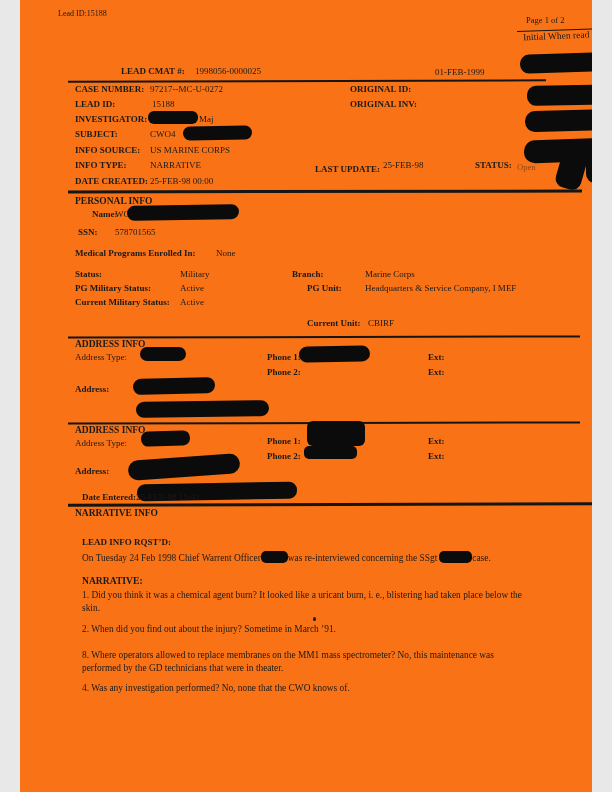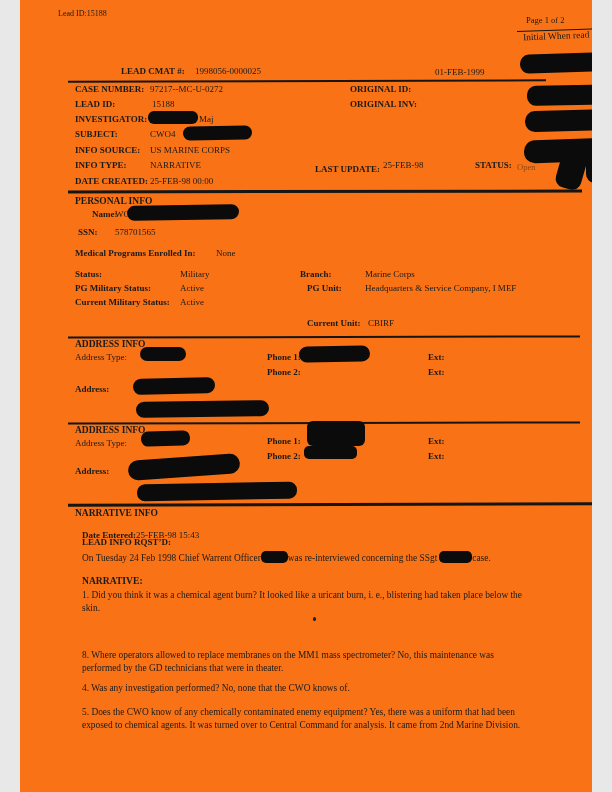--- a/index.html
+++ b/index.html
@@ -76,21 +76,21 @@
   <div class="redact" style="left:107px;top:205px;width:112px;height:15px;border-radius:8px;transform:rotate(-1deg);"></div>
 
   <div class="abs b f9" style="left:58px;top:227px;">SSN:</div>
   <div class="abs f9" style="left:95px;top:227px;">578701565</div>
 
   <div class="abs b f9" style="left:55px;top:248px;text-align:right;">Medical  Programs Enrolled In:</div>
   <div class="abs f9" style="left:196px;top:248px;">None</div>
 
   <div class="abs b f9" style="left:55px;top:269px;">Status:</div>
   <div class="abs f9" style="left:160px;top:269px;">Military</div>
-  <div class="abs b f9" style="left:280px;top:269px;">Branch:</div>
+  <div class="abs b f9" style="left:272px;top:269px;">Branch:</div>
   <div class="abs f9" style="left:345px;top:269px;">Marine Corps</div>
 
   <div class="abs b f9" style="left:55px;top:283px;">PG Military Status:</div>
   <div class="abs f9" style="left:160px;top:283px;">Active</div>
   <div class="abs b f9" style="left:287px;top:283px;">PG Unit:</div>
   <div class="abs f9" style="left:345px;top:283px;">Headquarters &amp; Service Company, I MEF</div>
 
   <div class="abs b f9" style="left:55px;top:297px;">Current Military Status:</div>
   <div class="abs f9" style="left:160px;top:297px;">Active</div>
 
@@ -122,36 +122,36 @@
   <div class="abs b f9" style="left:247px;top:451px;">Phone 2:</div>
   <div class="redact" style="left:284px;top:446px;width:53px;height:13px;border-radius:5px;"></div>
   <div class="abs b f9" style="left:408px;top:451px;">Ext:</div>
   <div class="abs b f9" style="left:55px;top:466px;">Address:</div>
   <div class="redact" style="left:108px;top:457px;width:112px;height:20px;border-radius:10px;transform:rotate(-4deg);"></div>
   <div class="redact" style="left:117px;top:483px;width:160px;height:17px;border-radius:8px;transform:rotate(-1deg);"></div>
 
   <div class="rule" style="left:48px;top:503px;width:530px;height:3px;transform:rotate(-0.15deg);"></div>
 
   <div class="abs b f10" style="left:55px;top:508px;">NARRATIVE INFO</div>
-  <div class="abs f9" style="left:62px;top:530px;">
+  <div class="abs f9" style="left:62px;top:492px;">
     <span class="b">Date Entered:</span><span>25-FEB-98 15:43</span>
   </div>
   <div class="abs b f9" style="left:62px;top:537px;">LEAD INFO RQST’D:</div>
 
   <div class="abs" style="left:62px;top:551px;font-size:9.4px;">
     <span>On Tuesday 24 Feb 1998 Chief Warrent Officer</span><span class="redact-inline" style="width:27px;height:12px;"></span><span>was re-interviewed concerning the SSgt</span><span class="redact-inline" style="width:33px;height:12px;margin-left:2px;"></span><span>case.</span>
   </div>
 
   <div class="abs b" style="left:62px;top:575px;font-size:9.6px;">NARRATIVE:</div>
 
   <div class="para" style="left:62px;top:589px;">1.  Did you think it was a chemical agent burn?  It looked like a uricant burn, i. e., blistering had taken place below the skin.</div>
   <div class="abs" style="left:293px;top:617px;width:3px;height:4px;background:#222;border-radius:2px;"></div>
+  <div class="para" style="left:62px;top:623px;">2.  When did you find out about the injury?  Sometime in March ’91.</div>
   <div class="para" style="left:62px;top:649px;">8.  Where operators allowed to replace membranes on the MM1 mass spectrometer?  No, this maintenance was performed by the GD technicians that were in theater.</div>
   <div class="para" style="left:62px;top:682px;">4.  Was any investigation performed?  No, none that the CWO knows of.</div>
-  <div class="para" style="left:62px;top:706px;">5.  Does the CWO know of any chemically contaminated enemy equipment?  Yes, there was a uniform that had been exposed to chemical agents.  It was turned over to Central Command for analysis.  It came from 2nd Marine Division.</div>
 
   <svg class="abs" style="left:492px;top:45px;" width="120" height="150" viewBox="0 0 120 150">
     <g fill="#0b0b0b">
       <rect x="90" y="2" width="30" height="140" rx="9"></rect>
       <rect x="8" y="8" width="110" height="19" rx="9" transform="rotate(-2 63 17)"></rect>
       <rect x="15" y="40" width="103" height="20" rx="9" transform="rotate(-1 66 50)"></rect>
       <rect x="13" y="65" width="105" height="21" rx="10" transform="rotate(-1.5 65 75)"></rect>
       <rect x="12" y="94" width="98" height="23" rx="11" transform="rotate(-2 61 105)"></rect>
       <rect x="74" y="98" width="46" height="40" rx="9"></rect>
       <rect x="46" y="108" width="26" height="36" rx="9" transform="rotate(16 59 126)"></rect>

